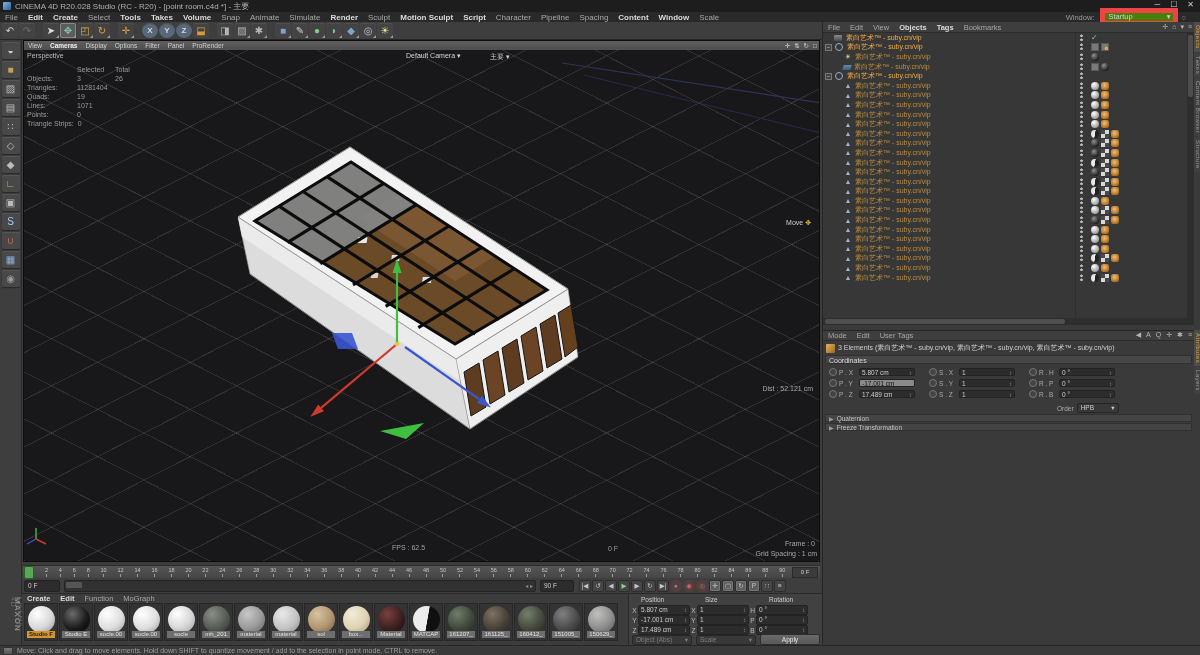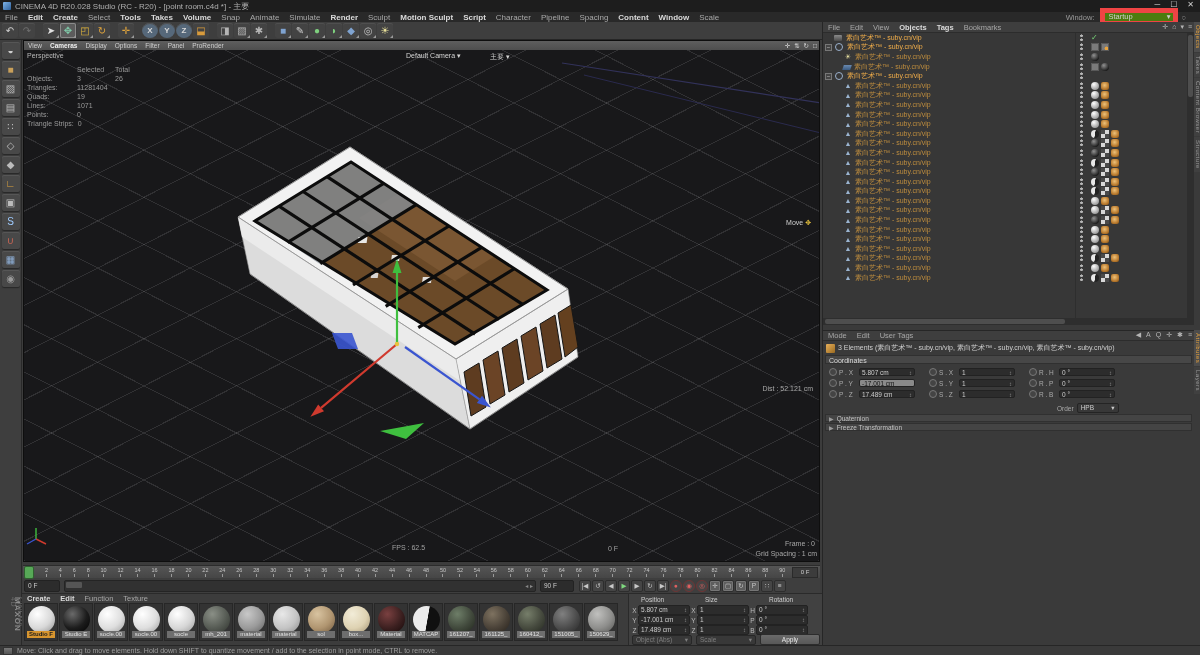--- a/index.html
+++ b/index.html
@@ -527,21 +527,21 @@
 
   <div id="brand" class="abs">
     <div class="b1">MAXON</div>
     <div class="b2">CINEMA 4D</div>
   </div>
   <div id="matpanel" class="abs">
     <div id="matmenu">
         <span class="mi b">Create</span>
         <span class="mi b">Edit</span>
         <span class="mi">Function</span>
-        <span class="mi">Texture</span>
+        <span class="mi">MoGraph</span>
       </div>
     <div id="matrow">
         <div class="mat sel">
           <div class="msphere" style="background: radial-gradient(circle at 35% 30%, rgb(255, 255, 255), rgb(216, 216, 216) 55%, rgb(138, 138, 138));"></div>
           <div class="mlabel">Studio F</div>
         </div>
         <div class="mat">
           <div class="msphere" style="background: radial-gradient(circle at 35% 30%, rgb(106, 106, 106), rgb(28, 28, 28) 55%, rgb(0, 0, 0));"></div>
           <div class="mlabel">Studio E</div>
         </div>

